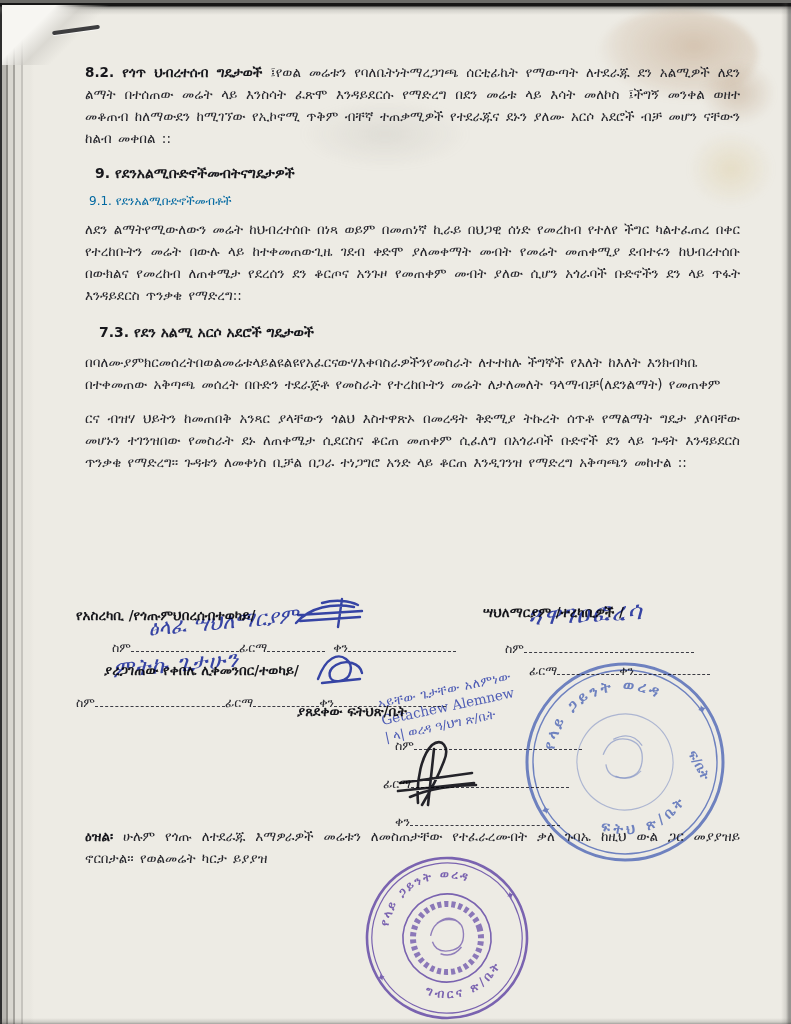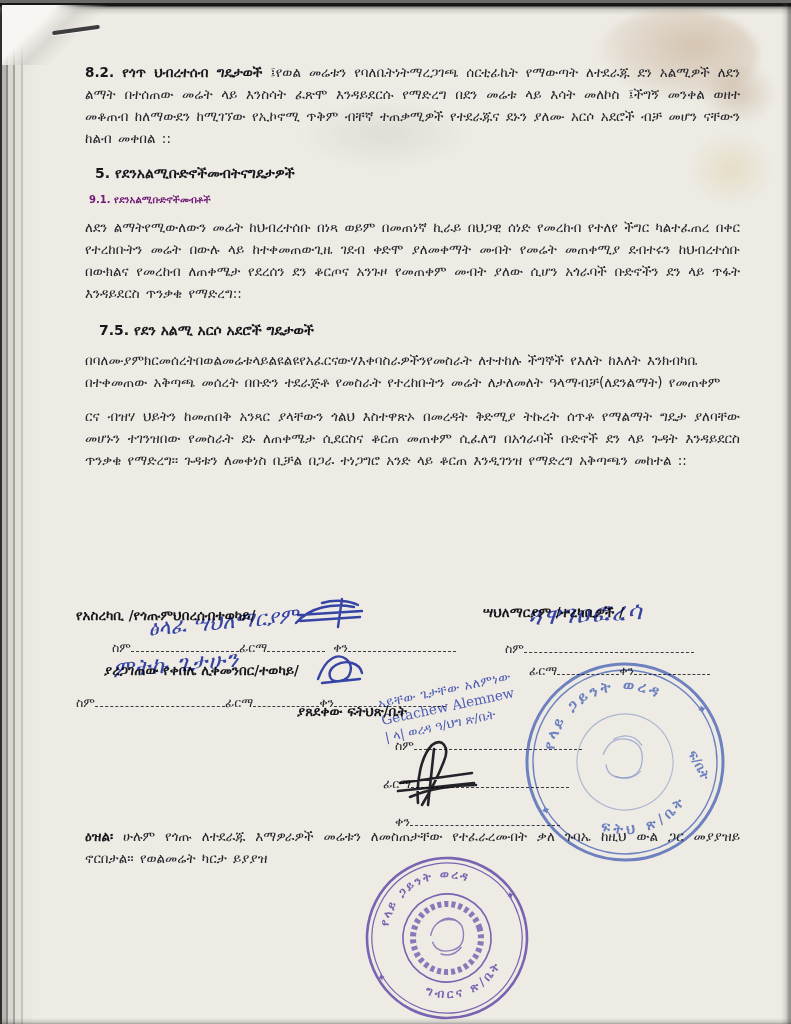--- a/index.html
+++ b/index.html
@@ -25,21 +25,21 @@
     background:radial-gradient(ellipse,rgba(148,102,58,.26),rgba(0,0,0,0) 70%);}
   .stain3{left:688px;top:128px;width:86px;height:76px;
     background:radial-gradient(ellipse,rgba(204,174,94,.22),rgba(0,0,0,0) 70%);}
   .stain4{left:300px;top:96px;width:170px;height:70px;
     background:radial-gradient(ellipse,rgba(160,158,150,.18),rgba(0,0,0,0) 70%);}
   
   .content{position:absolute;left:85px;top:58px;width:655px;}
   .para{margin:0;font-size:13.5px;line-height:22px;text-align:justify;word-spacing:2px;}
   .bold{font-weight:bold;color:#17171c;}
   .h9{margin:16px 0 0 10px;font-size:14px;font-weight:bold;color:#17171c;}
-  .h91{margin:12px 0 10px 4px;font-size:10px;font-weight:bold;color:#701a75;}
+  .h91{margin:12px 0 10px 4px;font-size:12px;font-weight:normal;color:#0369a1;}
   .h92{margin:18px 0 10px 14px;font-size:14px;font-weight:bold;color:#17171c;}
   .gap{height:12px;}
   
   .abs{position:absolute;}
   .sig-title{font-weight:bold;font-size:13.5px;color:#17171c;white-space:nowrap;}
   .fieldrow{font-size:12.5px;white-space:nowrap;color:#2a2a30;}
   .dash{display:inline-block;height:11px;border-bottom:1.7px dashed #3c3c44;vertical-align:baseline;}
   .hw{position:absolute;color:#3a49b8;font-family:"DejaVu Serif",serif;font-style:italic;
       mix-blend-mode:multiply;white-space:nowrap;}
   .scrib{position:absolute;mix-blend-mode:multiply;}
@@ -64,25 +64,25 @@
   <div class="staple"></div>
   <div class="stain stain1"></div>
   <div class="stain stain2"></div>
   <div class="stain stain3"></div>
   <div class="stain stain4"></div>
 
   <div class="content">
     <p class="para"><span class="bold">8.2. የጎጥ ህብረተሰብ ግዴታወች</span>
       <span>፤የወል መሬቱን የባለቤትነትማረጋገጫ ሰርቲፊኬት የማውጣት ለተደራጁ ደን አልሚዎች ለደን ልማት በተሰጠው መሬት ላይ እንስሳት ፈጽሞ እንዳይደርሱ የማድረግ  በደን መሬቱ ላይ እሳት መለኮስ ፤ችግኝ መንቀል ወዘተ መቆጠብ  ከለማውደን ከሚገኘው የኢኮኖሚ ጥቅም ብቸኛ ተጠቃሚዎች የተደራጁና ደኑን ያለሙ አርሶ አደሮች ብቻ መሆን ናቸውን ከልብ መቀበል ::</span></p>
 
-    <div class="h9">5. የደንአልሚቡድኖችመብትናግዴታዎች</div>
+    <div class="h9">9. የደንአልሚቡድኖችመብትናግዴታዎች</div>
     <div class="h91">9.1. የደንአልሚቡድኖችመብቶች</div>
     <p class="para">ለደን  ልማትየሚውለውን መሬት ከህብረተሰቡ በነጻ ወይም በመጠነኛ ኪራይ በህጋዊ ሰነድ የመረከብ  የተለየ ችግር ካልተፈጠረ በቀር የተረከቡትን መሬት በውሉ ላይ ከተቀመጠውጊዜ ገደብ ቀድሞ ያለመቀማት መብት  የመሬት መጠቀሚያ ደብተሩን ከህብረተሰቡ በውክልና የመረከብ  ለጠቀሜታ የደረሰን ደን ቆርጦና አንጉዞ የመጠቀም መብት ያለው ሲሆን አጎራባች ቡድኖችን ደን ላይ ጥፋት እንዳይደርስ ጥንቃቄ የማድረግ::</p>
 
-    <div class="h92">7.5. የደን አልሚ አርሶ አደሮች ግዴታወች</div>
+    <div class="h92">7.3. የደን አልሚ አርሶ አደሮች ግዴታወች</div>
     <p class="para">በባለሙያምክርመሰረትበወልመሬቱላይልዩልዩየአፈርናውሃእቀባስራዎችንየመስራት  ለተተከሉ ችግኞች የእለት ከእለት እንክብካቤ</p>
     <p class="para">በተቀመጠው አቅጣጫ መሰረት በቡድን ተደራጅቶ የመስራት  የተረከቡትን መሬት ለታለመለት ዓላማብቻ(ለደንልማት) የመጠቀም</p>
     <div class="gap"></div>
     <p class="para">ርና ብዝሃ ህይትን ከመጠበቅ አንጻር ያላቸውን ጎልህ እስተዋጽኦ በመረዳት ቅድሚያ ትኩረት ሰጥቶ የማልማት ግዴታ ያለባቸው መሆኑን ተገንዝበው የመስራት  ደኑ ለጠቀሜታ ሲደርስና ቆርጠ መጠቀም ሲፈለግ በአጎራባች  ቡድኖች ደን ላይ ጉዳት እንዳይደርስ ጥንቃቄ የማድረግ፡፡ ጉዳቱን ለመቀነስ ቢቻል በጋራ ተነጋግሮ አንድ ላይ ቆርጠ እንዲገንዝ የማድረግ አቅጣጫን መከተል ::</p>
   </div>
 
   <div class="abs" style="left:76px;top:604px;width:380px;">
     <div class="sig-title">የአስረካቢ /የጎጡምህበረሰብተወካይ/</div>
     <div class="fieldrow" style="margin:16px 0 0 36px;">
       <span>ስም</span><span class="dash" style="width:108px;"></span><span>ፊርማ</span><span class="dash" style="width:58px;"></span>&nbsp;&nbsp;<span>ቀን</span><span class="dash" style="width:108px;"></span>

